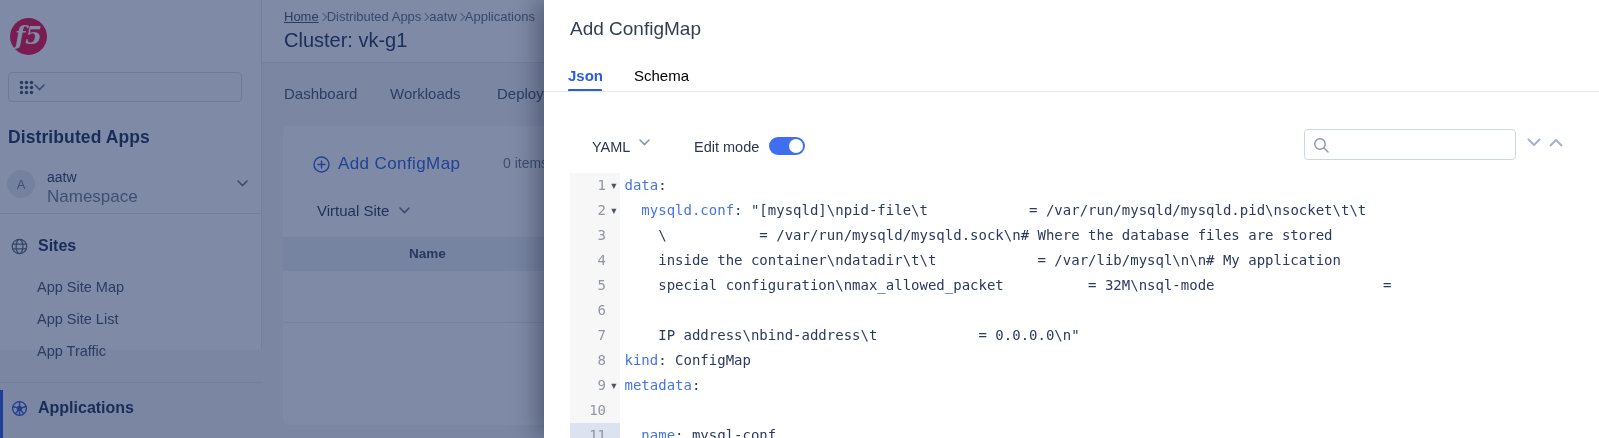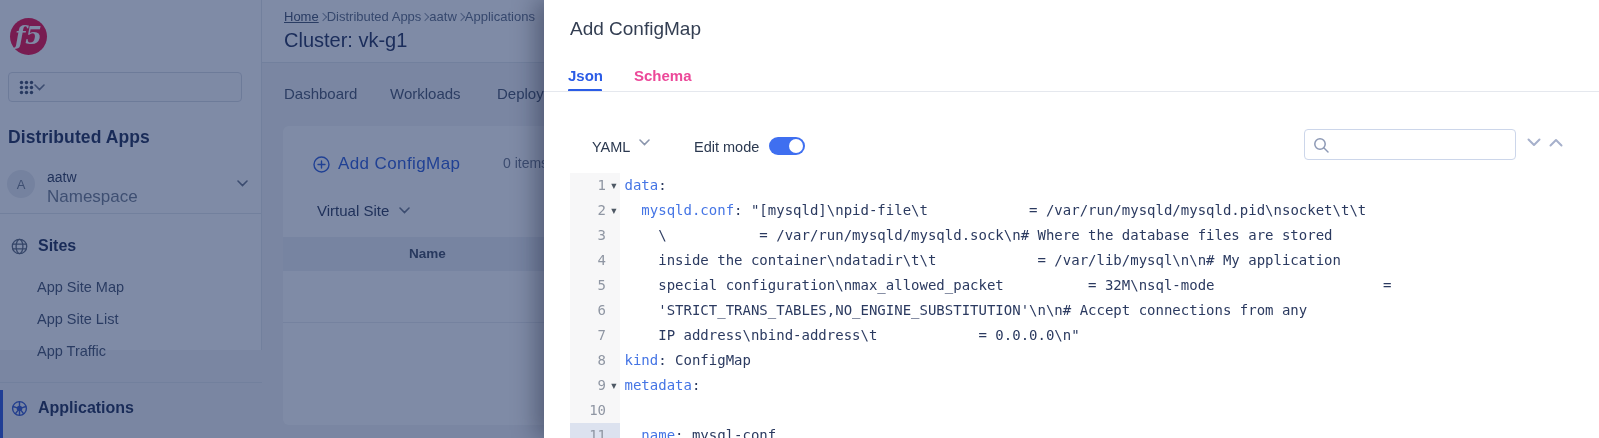--- a/index.html
+++ b/index.html
@@ -55,21 +55,21 @@
   .row-line{position:absolute;left:0;top:196px;width:100%;height:1px;background:#e8eaef;}
 
   
   .scrim{position:absolute;left:0;top:0;width:544px;height:438px;background:rgba(22,44,93,0.55);}
 
   
   .panel{position:absolute;left:544px;top:0;width:1055px;height:438px;background:#fff;box-shadow:-8px 0 22px rgba(15,20,45,0.38);}
   .panel-title{position:absolute;left:26px;top:18px;font-size:19px;font-weight:400;color:#333e52;}
   .ptab-json{position:absolute;left:24px;top:67px;font-size:15px;font-weight:bold;color:var(--tab-blue);}
   .ptab-underline{position:absolute;left:24px;top:89px;width:34px;height:3px;background:var(--tab-blue);border-radius:1px;}
-  .ptab-schema{position:absolute;left:90px;top:67px;font-size:15px;color:#ec4899;font-weight:bold;}
+  .ptab-schema{position:absolute;left:90px;top:67px;font-size:15px;color:#000000;}
   .ptab-border{position:absolute;left:0;top:91px;width:100%;height:1px;background:#e5e8ee;}
 
   .fmt-select{position:absolute;left:48px;top:139px;display:flex;font-size:14.5px;color:#2b3950;}
   .fmt-select svg{margin-left:9px;}
   .editmode{position:absolute;left:150px;top:139px;font-size:14.5px;color:#2b3950;}
   .toggle{position:absolute;left:225px;top:137px;width:36px;height:18px;border-radius:9px;background:var(--toggle-on);}
   .toggle .knob{position:absolute;right:2px;top:2px;width:14px;height:14px;border-radius:50%;background:#fff;}
   .searchbox{position:absolute;left:760px;top:129px;width:212px;height:31px;border:1px solid #ccd6ea;border-radius:4px;background:#fff;}
   .searchbox input{position:absolute;left:30px;top:0;width:175px;height:29px;border:0;outline:none;font-size:13px;color:#2b3950;background:transparent;}
   .searchbox .mag{position:absolute;left:8px;top:7px;}
@@ -235,20 +235,20 @@
       <path d="M1.5 7.5 L7 2 L12.5 7.5" fill="none" stroke="#a6b0cb" stroke-width="2" stroke-linecap="round" stroke-linejoin="round"></path>
     </svg>
 
   <div class="editor" id="editor">
     <div class="gutter-bg"></div>
   <div class="eline" style="top: 0px;"><span class="num">1</span><span class="fold">▾</span><span class="code"><span class="tok-key">data</span><span class="tok-pun">:</span></span></div>
       <div class="eline" style="top: 25px;"><span class="num">2</span><span class="fold">▾</span><span class="code"><span class="tok-pun">  </span><span class="tok-key">mysqld.conf</span><span class="tok-pun">: </span><span class="tok-str">"[mysqld]\npid-file\t            = /var/run/mysqld/mysqld.pid\nsocket\t\t</span></span></div>
       <div class="eline" style="top: 50px;"><span class="num">3</span><span class="code"><span class="tok-str">    \           = /var/run/mysqld/mysqld.sock\n# Where the database files are stored</span></span></div>
       <div class="eline" style="top: 75px;"><span class="num">4</span><span class="code"><span class="tok-str">    inside the container\ndatadir\t\t            = /var/lib/mysql\n\n# My application</span></span></div>
       <div class="eline" style="top: 100px;"><span class="num">5</span><span class="code"><span class="tok-str">    special configuration\nmax_allowed_packet          = 32M\nsql-mode                    =</span></span></div>
-      <div class="eline" style="top: 125px;"><span class="num">6</span><span class="code"><span class="tok-str">    'STRICT_TRANS_TABLES,NO_ENGINE_SUBSTITUTION'\n\n# Accept connections from any</span></span></div>
+      <div class="eline" style="top: 125px;"><span class="num">6</span></div>
       <div class="eline" style="top: 150px;"><span class="num">7</span><span class="code"><span class="tok-str">    IP address\nbind-address\t            = 0.0.0.0\n"</span></span></div>
       <div class="eline" style="top: 175px;"><span class="num">8</span><span class="code"><span class="tok-key">kind</span><span class="tok-pun">: </span><span class="tok-str">ConfigMap</span></span></div>
       <div class="eline" style="top: 200px;"><span class="num">9</span><span class="fold">▾</span><span class="code"><span class="tok-key">metadata</span><span class="tok-pun">:</span></span></div>
       <div class="eline" style="top: 225px;"><span class="num">10</span></div>
       <div class="eline" style="top: 250px;"><div class="ghl"></div><span class="num">11</span><span class="code"><span class="tok-pun">  </span><span class="tok-key">name</span><span class="tok-pun">: </span><span class="tok-str">mysql-conf</span></span></div>
     </div>
 </section>
 
 </body></html>

